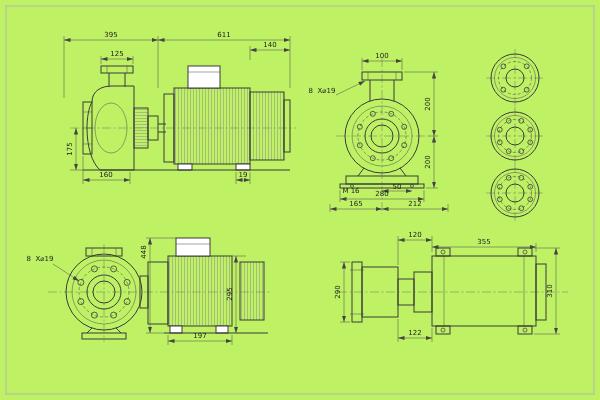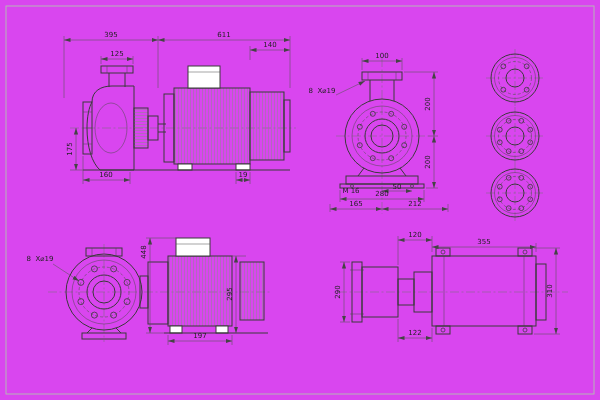--- a/index.html
+++ b/index.html
@@ -1,17 +1,17 @@
 <!DOCTYPE html>
 <html><head>
 <meta charset="utf-8">
 <style>
   html,body { margin:0; padding:0; background:#f2f2f2; }
   #stage {
-    width:600px; height:400px; background:#d946ef; position:relative;
+    width:600px; height:400px; background:#bef264; position:relative;
     font-family:"DejaVu Sans", sans-serif; overflow:hidden;
   }
   svg { display:block; }
   svg text { font-family:"DejaVu Sans", sans-serif; font-size:7px; fill:#222; }
   .p   { fill:none;  stroke:#3a3a3a; stroke-width:1; }
   .pw  { fill:#ffffff; stroke:#3a3a3a; stroke-width:1; }
   .tn  { fill:none;  stroke:#4a4a4a; stroke-width:0.5; }
   .d   { fill:none;  stroke:#555555; stroke-width:0.55; }
   .cl  { fill:none;  stroke:#707070; stroke-width:0.5; stroke-dasharray:9 2.5 2 2.5; }
   .bc  { fill:none;  stroke:#555555; stroke-width:0.6; stroke-dasharray:3 2; }

